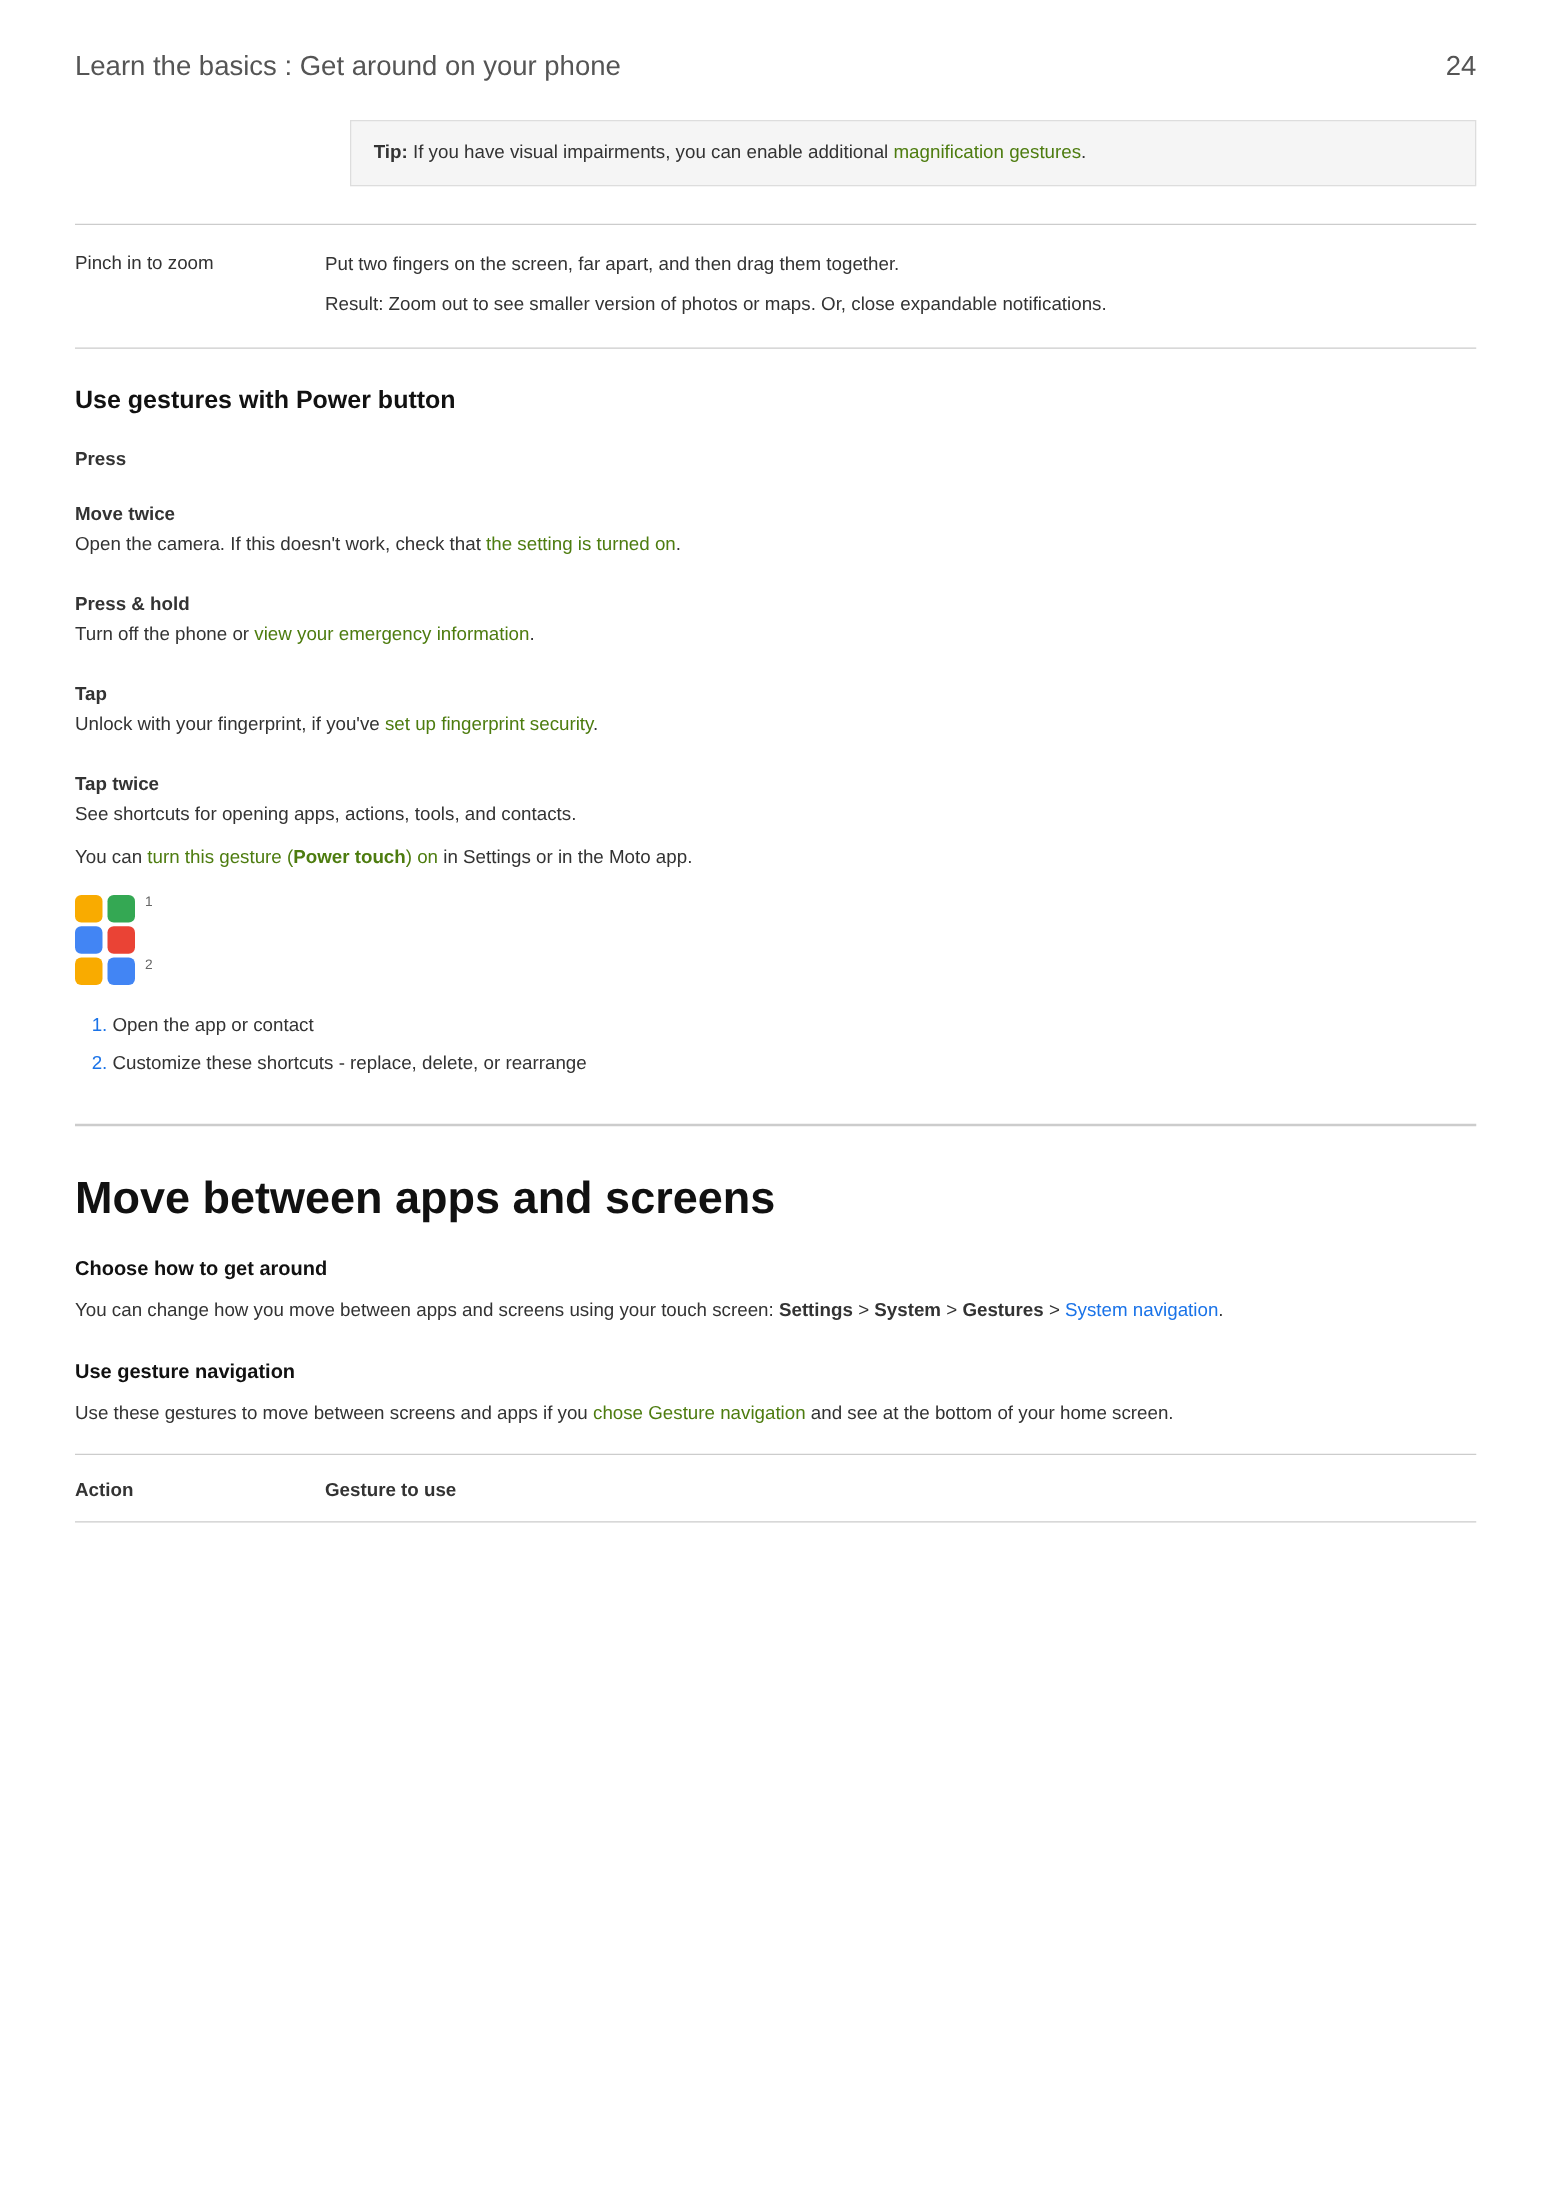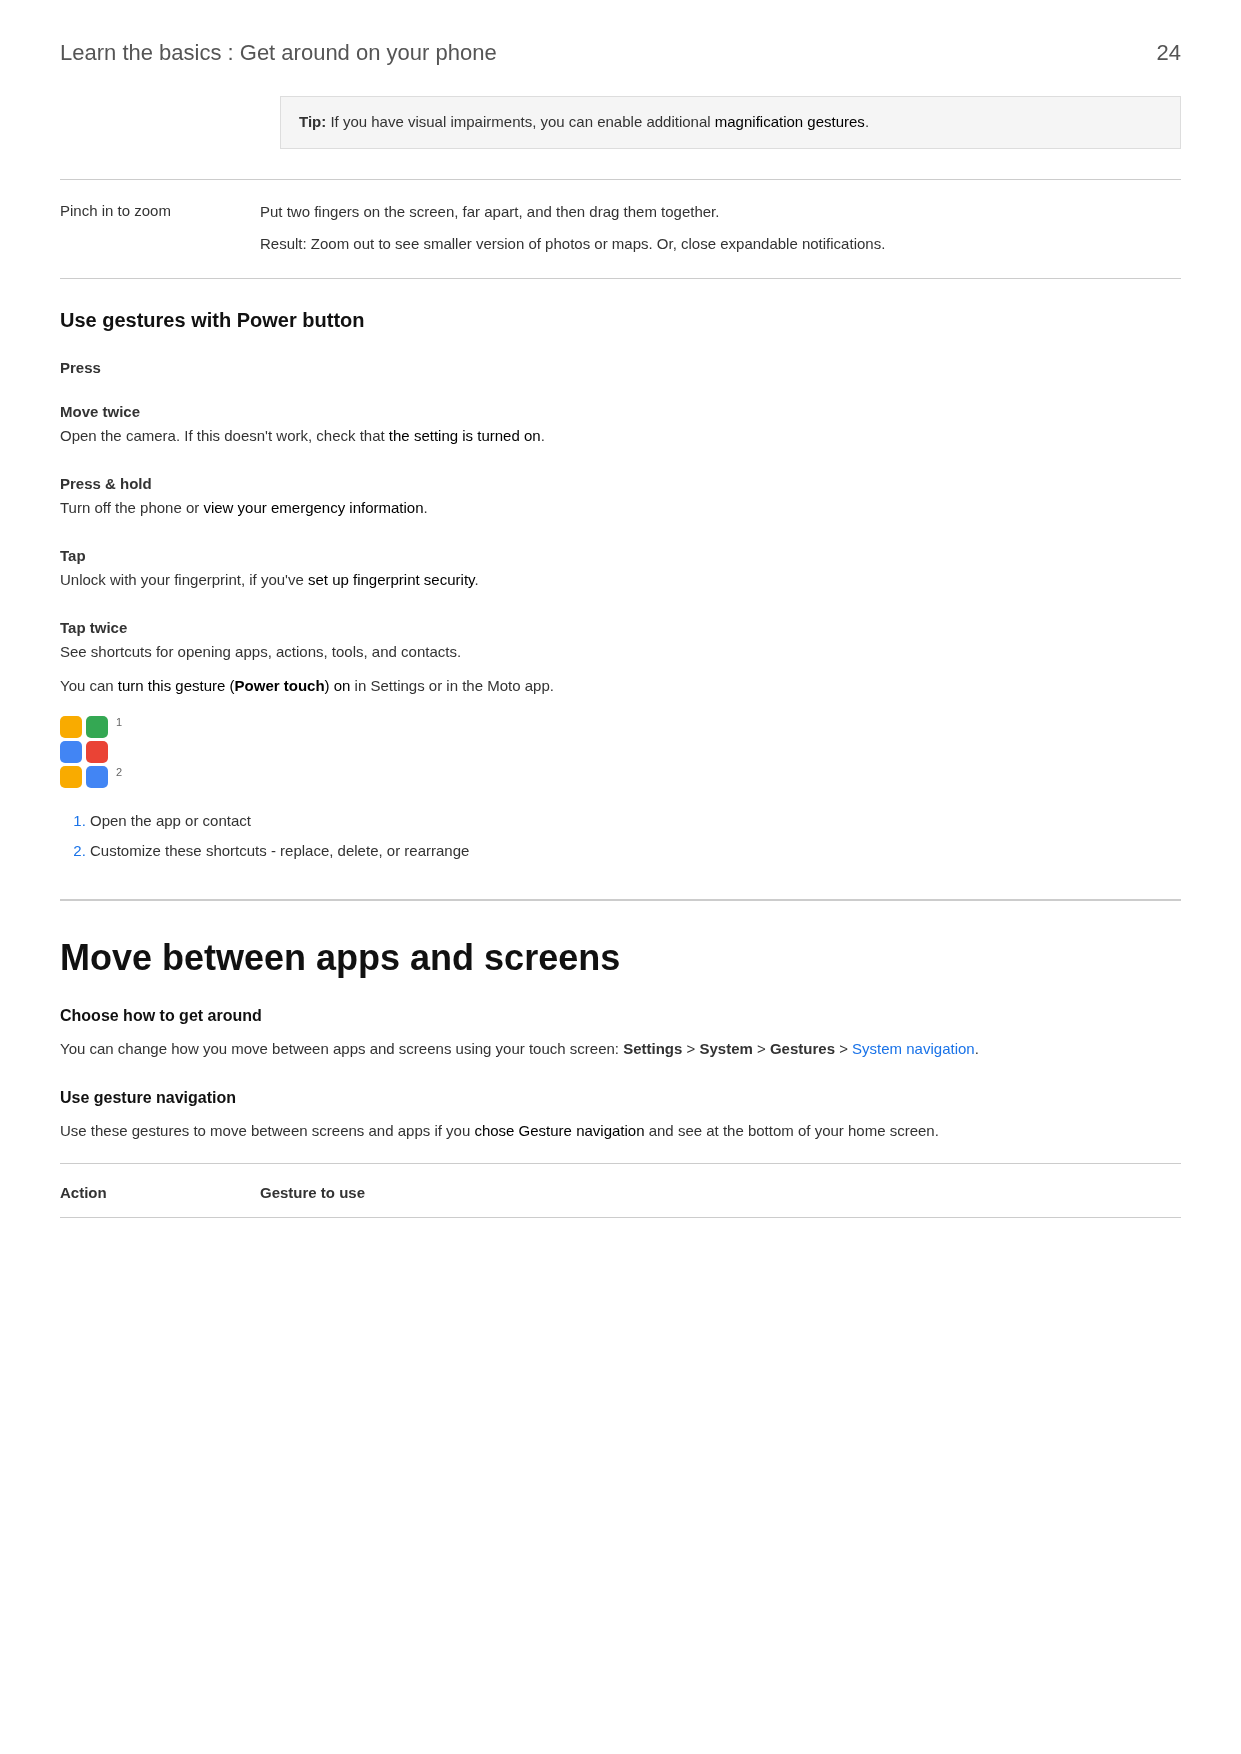--- a/index.html
+++ b/index.html
@@ -48,21 +48,21 @@
       font-family: Arial, sans-serif;
       font-size: 15px;
       line-height: 1.5;
     }
 
     .tip-box .tip-label {
       font-weight: bold;
     }
 
     .link {
-      color: #000000;
+      color: #4d7c0f;
       text-decoration: none;
     }
 
     .divider {
       border: none;
       border-top: 1px solid #ccc;
       margin: 20px 0;
     }
 
     .two-col-row {

